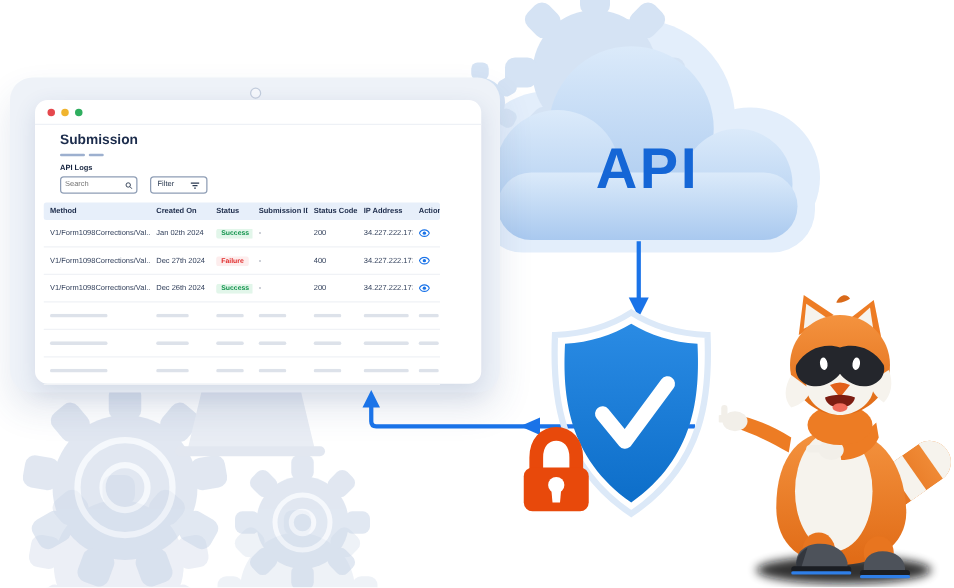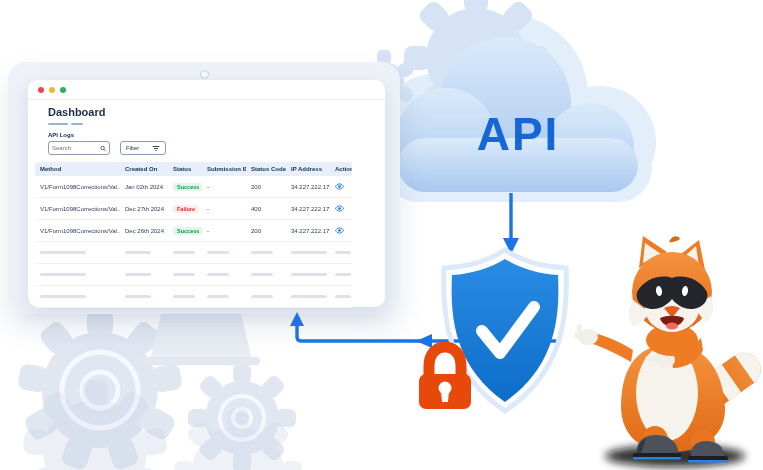--- a/index.html
+++ b/index.html
@@ -160,21 +160,21 @@
   <div class="tablet"></div>
   <div class="camera"></div>
 
   <div class="browser">
     <div class="lights">
       <div class="light" style="background:#e5484d"></div>
       <div class="light" style="background:#f0b42e"></div>
       <div class="light" style="background:#2fae5f"></div>
     </div>
     <div class="divider"></div>
-    <div class="page-title">Dashboard</div>
+    <div class="page-title">Submission</div>
     <div class="subtitle-bars">
       <div class="sbar" style="width:20px"></div>
         <div class="sbar" style="width:12px"></div>
     </div>
     <div class="section-label">API Logs</div>
 
     <div class="search">
       <input placeholder="Search" style="">
       <svg width="7" height="7" viewBox="0 0 12 12">
         <circle cx="5" cy="5" r="3.4" fill="none" stroke="#2a3950" stroke-width="1.4"></circle>

